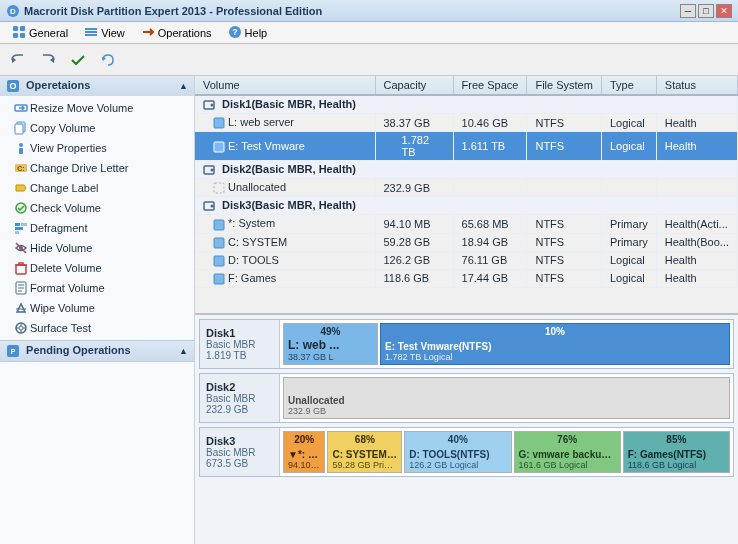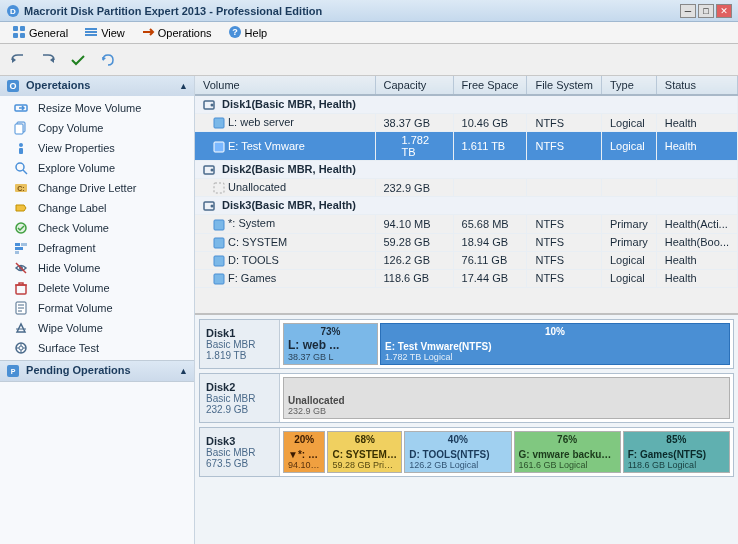--- a/index.html
+++ b/index.html
@@ -21,21 +21,21 @@
     .tool-btn { width: 28px; height: 26px; border: 1px solid transparent; background: transparent; cursor: pointer; display: flex; align-items: center; justify-content: center; border-radius: 2px; }
 
     
     .main-layout { display: flex; height: calc(544px - 76px); }
 
     
     .sidebar { width: 195px; min-width: 195px; background: #f7f9fc; border-right: 1px solid #c8d4e0; display: flex; flex-direction: column; overflow: hidden; }
     .sidebar-section { border-bottom: 1px solid #c0ccd8; }
     .sidebar-header { background: linear-gradient(to bottom, #dce8f4, #ccdaea); padding: 3px 6px; font-weight: bold; font-size: 11px; color: #1a3a5c; display: flex; align-items: center; justify-content: space-between; cursor: pointer; }
     .sidebar-items { padding: 2px 0; }
-    .sidebar-item { display: flex; align-items: center; padding: 3px 8px 3px 14px; cursor: pointer; font-size: 11px; color: #1a2a3a; gap: 10px; }
+    .sidebar-item { display: flex; align-items: center; padding: 3px 8px 3px 14px; cursor: pointer; font-size: 11px; color: #1a2a3a; gap: 2px; }
     .s-icon { width: 14px; height: 14px; display: inline-flex; align-items: center; justify-content: center; font-size: 10px; flex-shrink: 0; }
 
     
     .content { flex: 1; display: flex; flex-direction: column; overflow: hidden; }
 
     
     .table-area { flex: 1; overflow: auto; border-bottom: 1px solid #c0c0c0; }
     table { width: 100%; border-collapse: collapse; font-size: 11px; }
     thead th { background: linear-gradient(to bottom, #e8eef4, #d8e4ee); border-right: 1px solid #b8c8d8; border-bottom: 2px solid #a8b8c8; padding: 3px 8px; text-align: left; font-weight: normal; color: #1a2a3a; white-space: nowrap; }
     tbody tr { border-bottom: 1px solid #e8eef4; }
@@ -182,29 +182,20 @@
             <svg width="14" height="14" viewBox="0 0 14 14">
                 <circle cx="7" cy="4" r="2" fill="#4a90d9"></circle>
                 <rect x="5" y="7" width="4" height="6" rx="1" fill="#4a90d9"></rect>
               </svg>
           </span>
           <span>View Properties</span>
         </div>
         <div class="sidebar-item">
           <span class="s-icon">
             <svg width="14" height="14" viewBox="0 0 14 14">
-                <circle cx="6" cy="6" r="4" fill="none" stroke="#4a90d9" stroke-width="1.5"></circle>
-                <path d="M9 9 L13 13" stroke="#4a90d9" stroke-width="1.5"></path>
-              </svg>
-          </span>
-          <span>Explore Volume</span>
-        </div>
-        <div class="sidebar-item">
-          <span class="s-icon">
-            <svg width="14" height="14" viewBox="0 0 14 14">
                 <rect x="1" y="3" width="12" height="8" rx="1" fill="#e8c060"></rect>
                 <text x="7" y="10" text-anchor="middle" fill="#7a5010" font-size="7" font-weight="bold">C:</text>
               </svg>
           </span>
           <span>Change Drive Letter</span>
         </div>
         <div class="sidebar-item">
           <span class="s-icon">
             <svg width="14" height="14" viewBox="0 0 14 14">
                 <path d="M2 4 L10 4 L12 7 L10 10 L2 10 Z" fill="#f0c040" stroke="#c09000" stroke-width="1"></path>
@@ -423,21 +414,21 @@
 
     <div class="disk-visual" id="disk-visual">
     <div class="disk-row">
           <div class="disk-label">
             <div class="disk-label-name">Disk1</div>
             <div class="disk-label-type">Basic MBR</div>
             <div class="disk-label-size">1.819 TB</div>
           </div>
           <div class="disk-partitions" style="display: flex; flex: 1 1 0%; padding: 3px; gap: 2px;">
             <div class="partition" style="flex: 2 1 0%; background: rgb(123, 184, 232); position: relative; min-width: 30px; border: 1px solid rgb(176, 176, 176);">
-        <div style="font-size:10px;font-weight:bold;color:#1a2a3a;text-align:center;">73%</div>
+        <div style="font-size:10px;font-weight:bold;color:#1a2a3a;text-align:center;">49%</div>
         <div style="margin-top:auto;font-size:12px;font-weight:bold;color:#1a2a3a;overflow:hidden;text-overflow:ellipsis;white-space:nowrap;">L: web ...</div>
         <div style="font-size:9px;color:#1a2a3a;opacity:0.85;overflow:hidden;text-overflow:ellipsis;white-space:nowrap;">38.37 GB L</div>
       </div>
             <div class="partition" style="flex: 8 1 0%; background: rgb(74, 143, 212); position: relative; min-width: 30px; border: 1px solid rgb(42, 112, 185);">
         <div style="font-size:10px;font-weight:bold;color:white;text-align:center;">10%</div>
         <div style="margin-top:auto;font-size:10px;font-weight:bold;color:white;overflow:hidden;text-overflow:ellipsis;white-space:nowrap;">E: Test Vmware(NTFS)</div>
         <div style="font-size:9px;color:white;opacity:0.85;overflow:hidden;text-overflow:ellipsis;white-space:nowrap;">1.782 TB Logical</div>
       </div>
           </div>
         </div>

